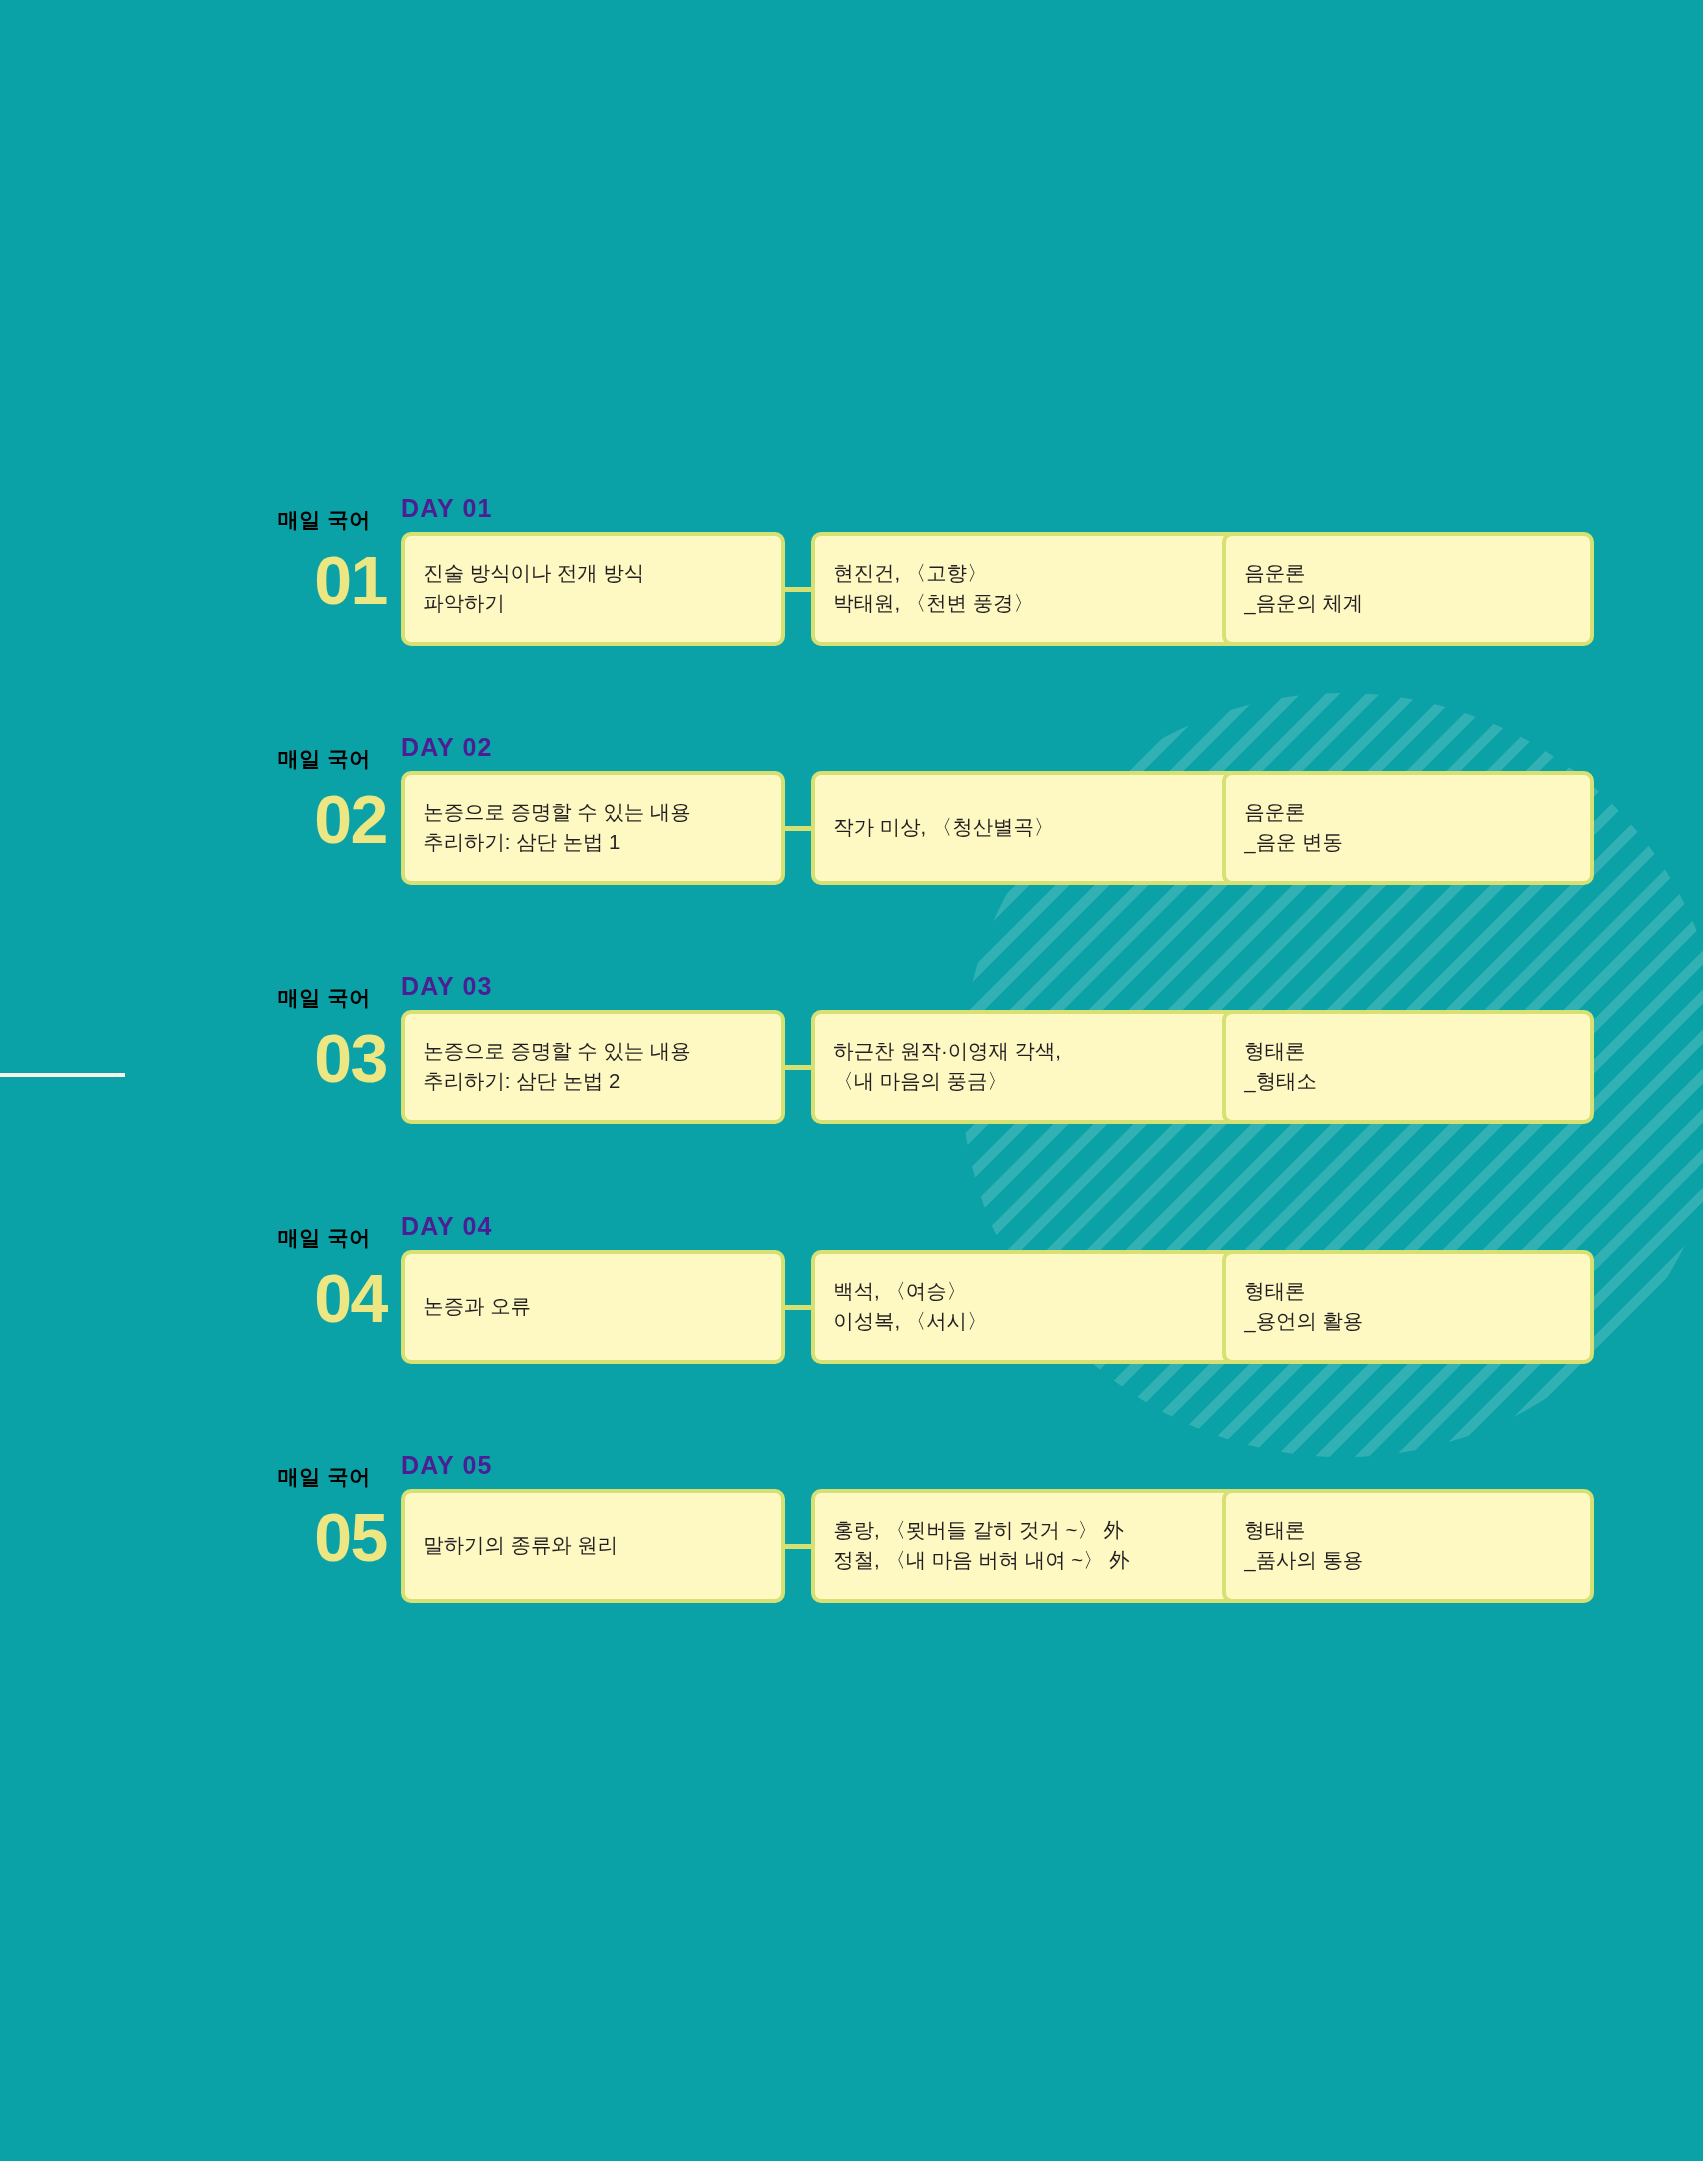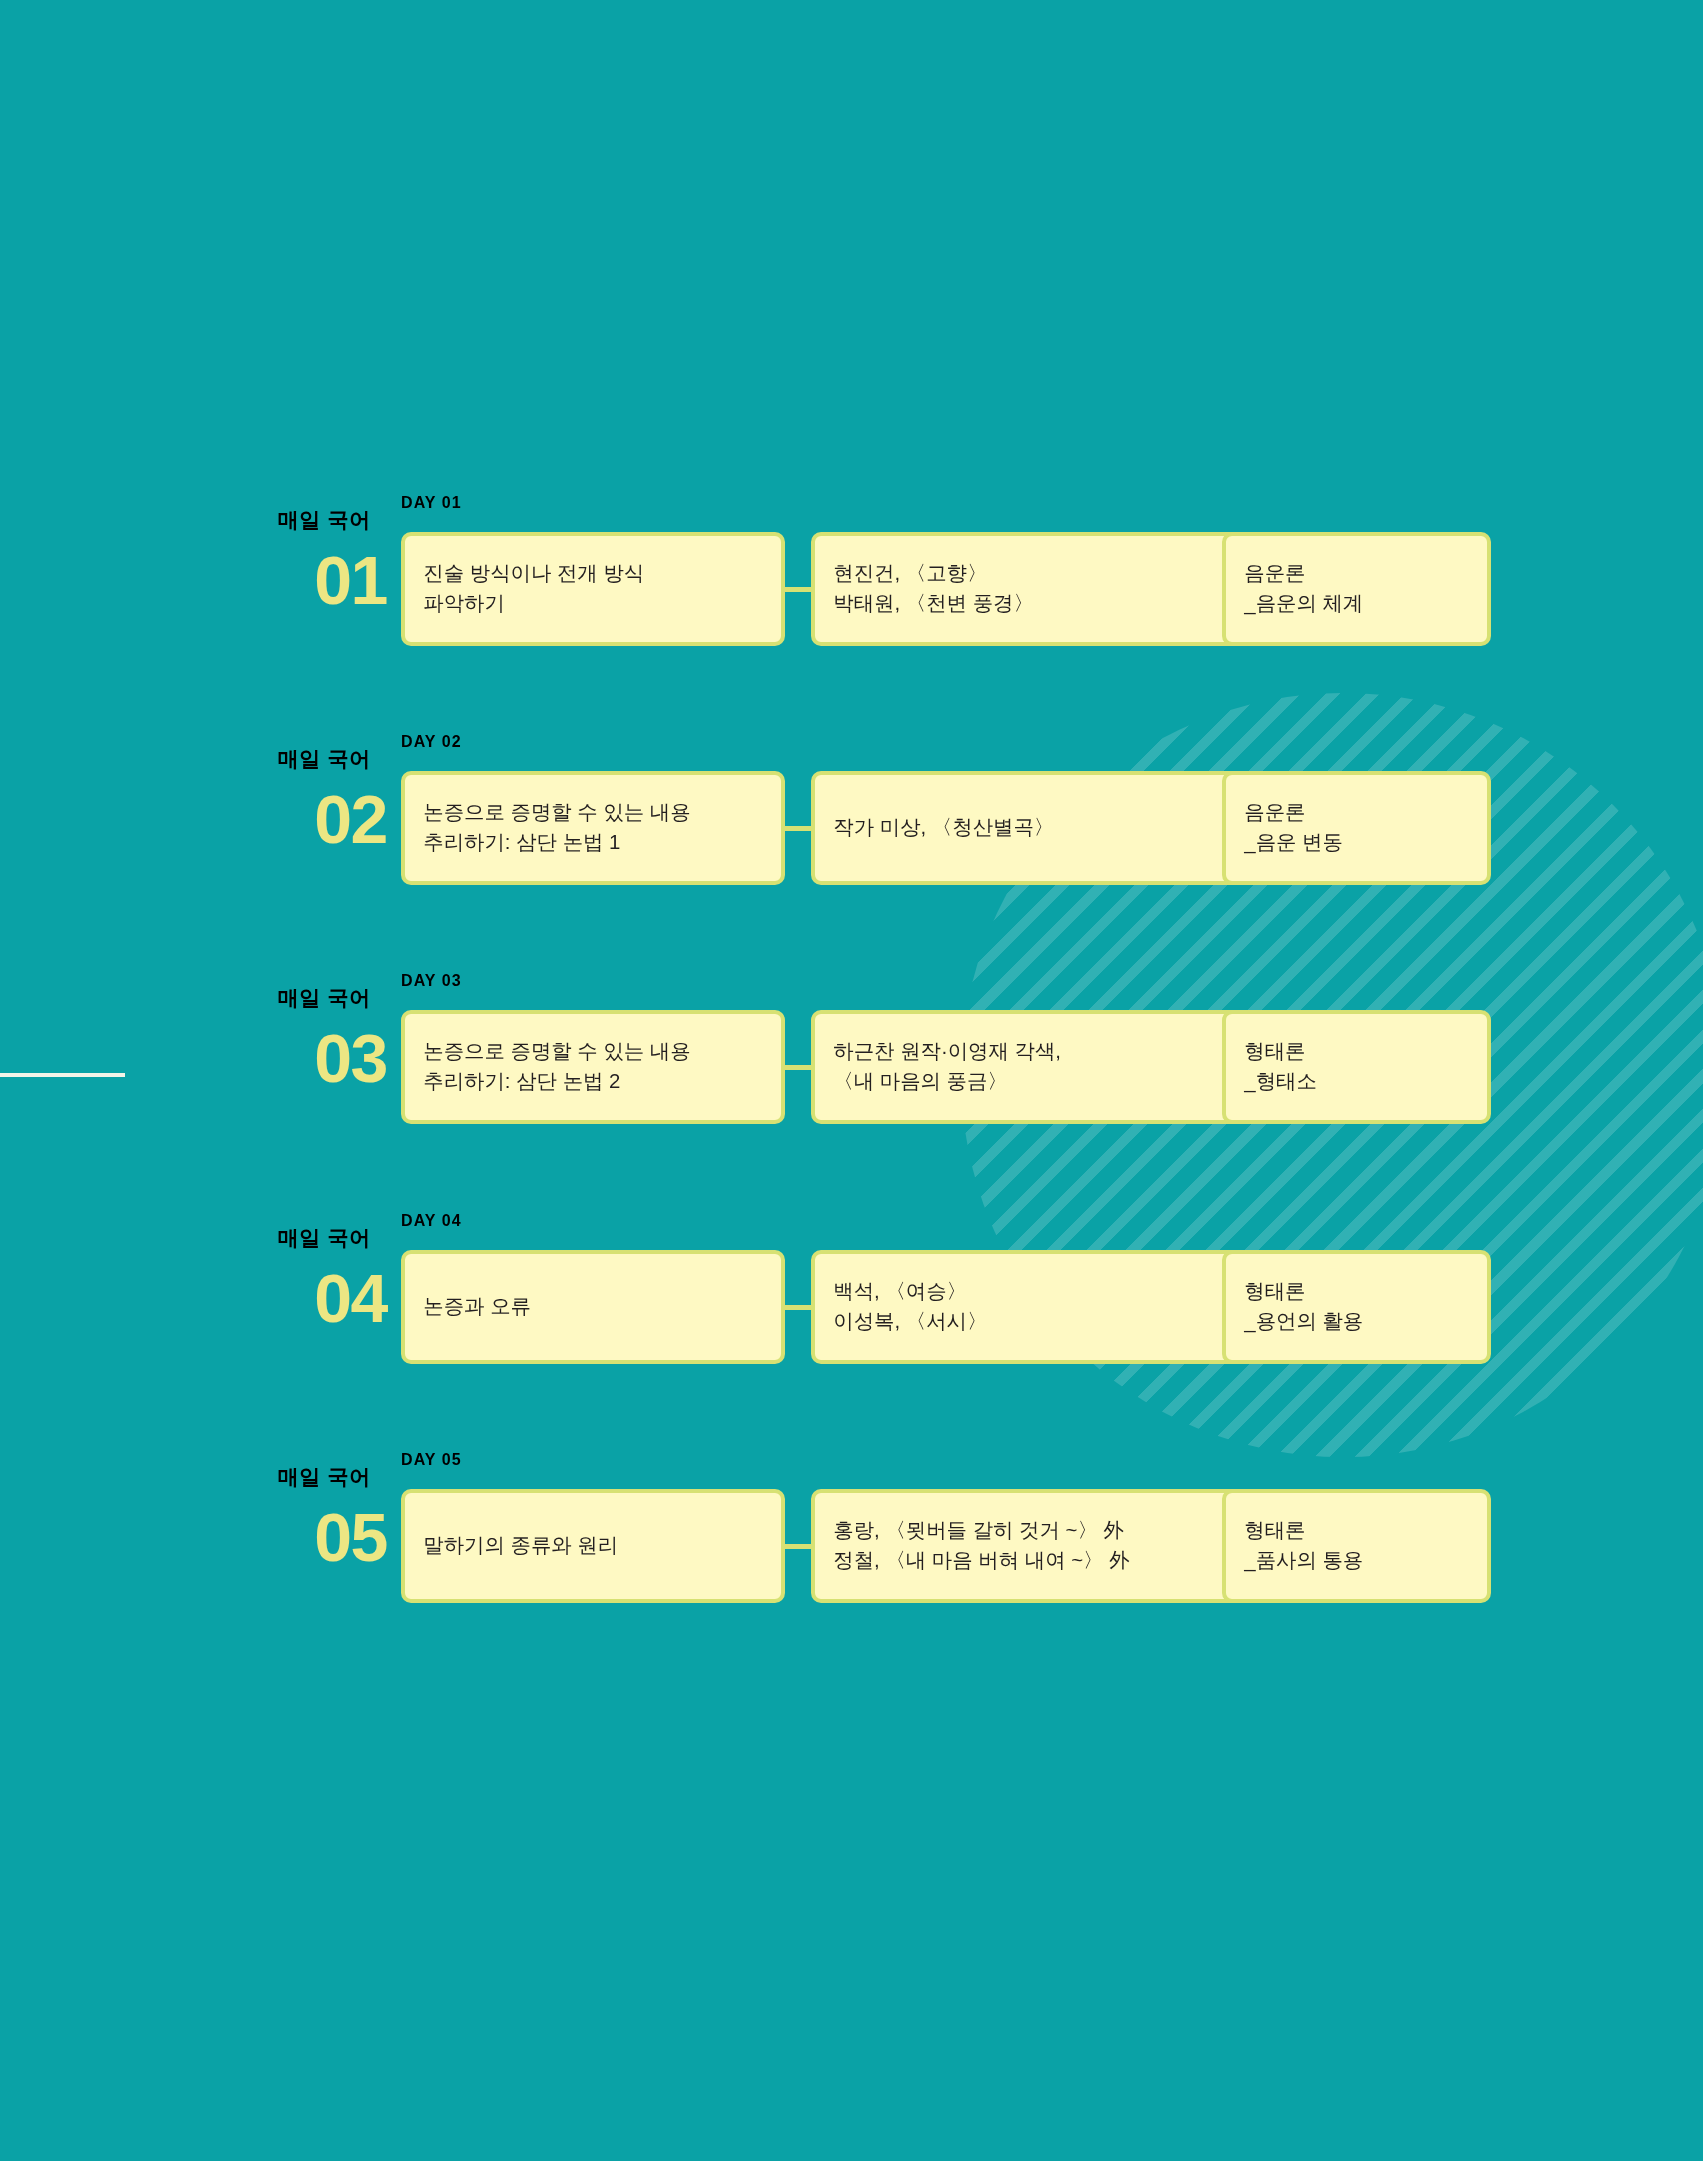--- a/index.html
+++ b/index.html
@@ -84,22 +84,22 @@
     font-size: 68px;
     font-weight: bold;
     line-height: 1;
     margin-top: 16px;
     letter-spacing: -1.4px;
   }
   .day-tag {
     position: absolute;
     left: 401px;
     top: 1.4px;
-    color: #000000;
-    font-size: 16px;
+    color: #4c1d95;
+    font-size: 25px;
     font-weight: bold;
     letter-spacing: 1.1px;
   }
 
   .cards {
     position: absolute;
     left: 401px;
     top: 39px;
     width: 1091px;
     height: 116px;
@@ -112,21 +112,21 @@
     background: #fef9c3;
     border: 4.2px solid #d7e173;
     border-radius: 10px;
     display: flex;
     align-items: center;
     padding-left: 18.3px;
     padding-right: 10px;
   }
   .card.col1 { left: 0px;    width: 384px; }
   .card.col2 { left: 410px;  width: 449px; }
-  .card.col3 { left: 821px; width: 269px; }
+  .card.col3 { left: 821px; width: 372px; }
 
   .connector {
     position: absolute;
     top: 55px;
     height: 5px;
     background: #d7e173;
   }
   .connector.c1 { left: 384px;  width: 27px; }
   .connector.c2 { left: 794px; width: 27px; }
 

